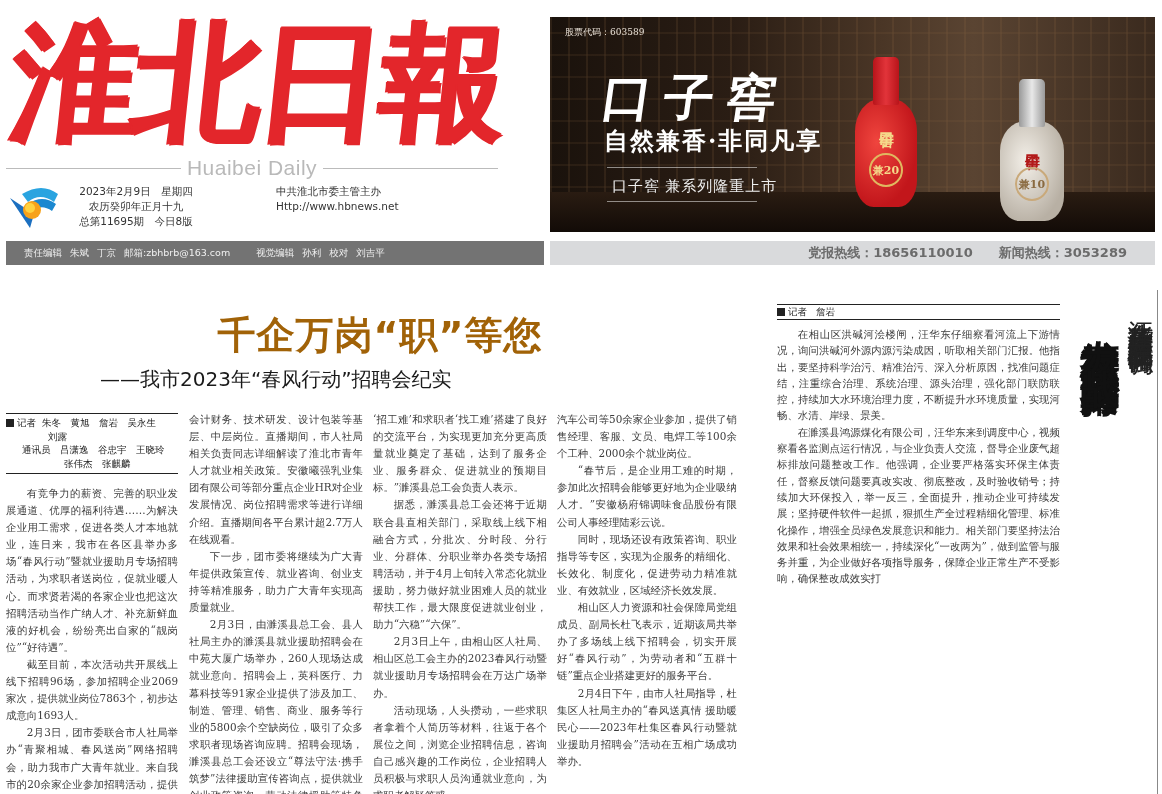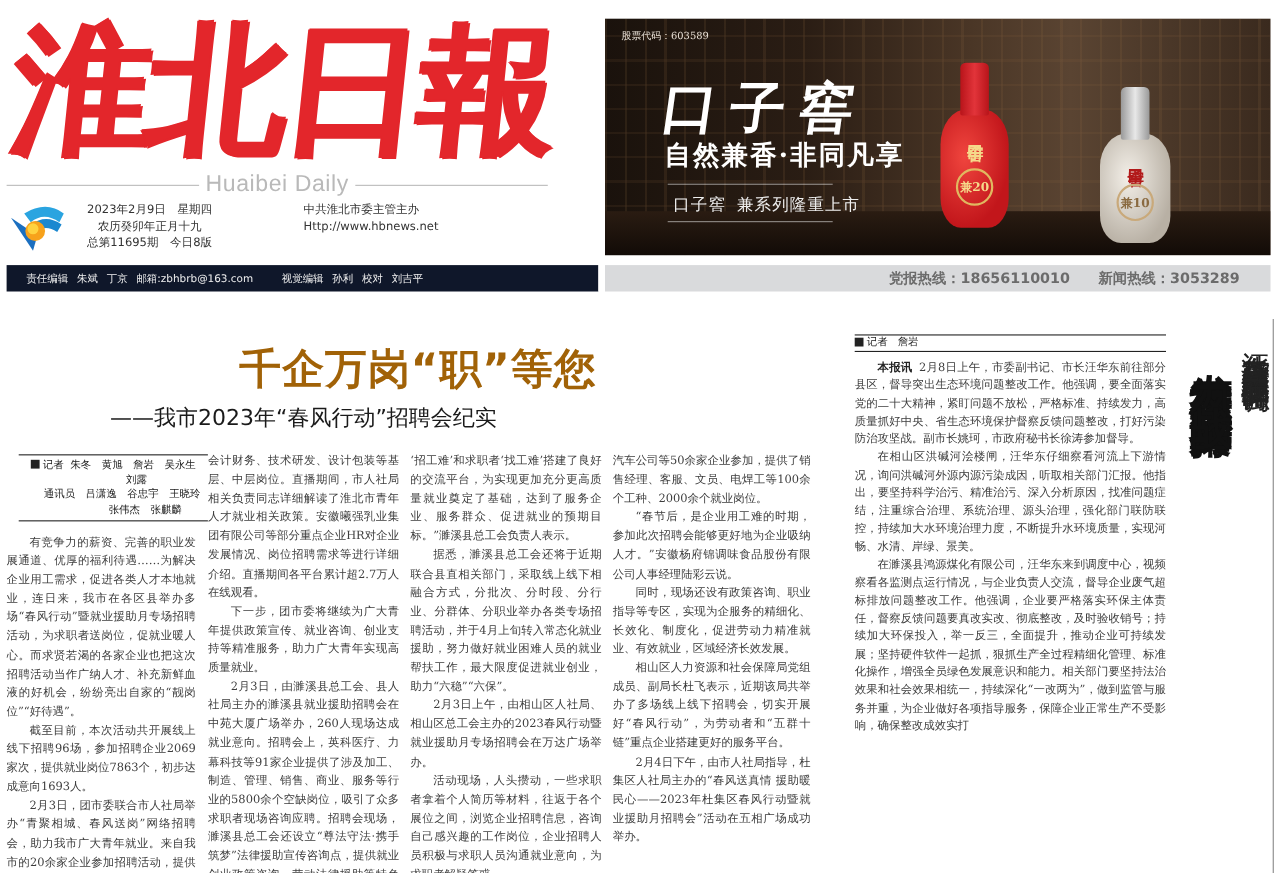--- a/index.html
+++ b/index.html
@@ -29,21 +29,21 @@
     }
     .pub-block {
       position: absolute; left: 276px; top: 184px; width: 260px;
       font-family: "DejaVu Sans", sans-serif; font-size: 10.5px; line-height: 15px; color: #333;
     }
     .pub-block .serif { font-family: "DejaVu Serif", serif; }
 
     
     .editor-bar {
       position: absolute; left: 6px; top: 241px; width: 538px; height: 24px;
-      background: #0f172a; color: #f1f1f1;
+      background: #737373; color: #f1f1f1;
       font-family: "DejaVu Sans", sans-serif; font-size: 9.5px;
       display: flex; align-items: center; padding-left: 18px; gap: 8px;
     }
     .editor-bar .gap { width: 10px; }
     .editor-bar-ext { position: absolute; left: 544px; top: 241px; width: 6px; height: 24px; background: #fff; }
     .hotline-bar {
       position: absolute; left: 550px; top: 241px; width: 605px; height: 24px;
       background: #d9dadc; color: #6b6b6b;
       font-family: "DejaVu Sans", sans-serif; font-weight: bold; font-size: 13px;
       display: flex; align-items: center; justify-content: flex-end; padding-right: 28px; gap: 26px;
@@ -58,21 +58,21 @@
     .ad .lattice { position: absolute; inset: 0; opacity: 0.35;
       background-image:
         repeating-linear-gradient(90deg, rgba(150,110,70,0.45) 0 2px, transparent 2px 18px),
         repeating-linear-gradient(0deg, rgba(150,110,70,0.35) 0 2px, transparent 2px 22px);
     }
     .ad .floor { position: absolute; left: 0; right: 0; bottom: 0; height: 40px; background: linear-gradient(180deg, #2a1c12, #120b07); }
     .ad .stock { position: absolute; left: 15px; top: 9px; color: #e8e0d6; font-size: 9px; font-family: "DejaVu Serif", serif; }
     .ad .brand { position: absolute; left: 52px; top: 48px; color: #fff; font-size: 50px; font-weight: bold; letter-spacing: 12px; font-family: "DejaVu Serif", serif; transform: skewX(-8deg); }
     .ad .slogan { position: absolute; left: 54px; top: 108px; color: #fff; font-size: 24px; font-weight: bold; letter-spacing: 2px; font-family: "DejaVu Serif", serif; }
     .ad .divider { position: absolute; left: 57px; width: 150px; height: 1px; background: rgba(255,255,255,0.5); }
-    .ad .series { position: absolute; left: 62px; top: 160px; color: #eee; font-size: 15px; letter-spacing: 1px; font-family: Liberation Mono, monospace; }
+    .ad .series { position: absolute; left: 62px; top: 160px; color: #eee; font-size: 15px; letter-spacing: 1px; font-family: Liberation Sans, sans-serif; }
     .bottle { position: absolute; border-radius: 40% 40% 30% 30% / 30% 30% 25% 25%; }
     .bottle .neck { position: absolute; left: 50%; transform: translateX(-50%); top: -42px; width: 26px; height: 48px; border-radius: 5px 5px 2px 2px; }
     .bottle .label { position: absolute; left: 50%; top: 22px; transform: translateX(-50%); font-family: "DejaVu Serif", serif; font-weight: bold; writing-mode: vertical-rl; font-size: 15px; letter-spacing: -1px; }
     .bottle .num { position: absolute; left: 50%; bottom: 20px; transform: translateX(-50%); width: 34px; height: 34px; border-radius: 50%; border: 2px solid; font-size: 11px; font-weight: bold; display: flex; align-items: center; justify-content: center; font-family: "DejaVu Serif", serif; }
     .b-red { left: 305px; top: 82px; width: 62px; height: 108px; background: radial-gradient(ellipse at 35% 40%, #f0453e, #c2161b 70%); }
     .b-red .neck { background: linear-gradient(90deg, #b8141a, #e2343a, #b8141a); }
     .b-red .label { color: #f5d98a; }
     .b-red .num { border-color: #e0b860; color: #f5d98a; }
     .b-gold { left: 367px; top: 60px; width: 82px; height: 135px; background: radial-gradient(ellipse at 40% 40%, #ffd95a, #d89a10 75%); }
     .b-gold .neck { background: linear-gradient(90deg, #c88c10, #ffd24a, #c88c10); top: -48px; height: 54px; width: 30px; }
@@ -86,25 +86,24 @@
     
     .headline {
       position: absolute; left: 160px; top: 310px; width: 440px; text-align: center;
       font-family: "DejaVu Sans", sans-serif; font-weight: bold; font-size: 38px; color: #a16207; letter-spacing: 1px;
     }
     .subhead {
       position: absolute; left: 100px; top: 366px; width: 560px; text-align: left;
       font-family: "DejaVu Sans", sans-serif; font-size: 20px; color: #1a1a1a;
     }
     .byline-box {
-      position: absolute; left: 17px; top: 413px; width: 172px;
+      position: absolute; left: 6px; top: 413px; width: 172px;
       border-top: 1.5px solid #222; border-bottom: 1.5px solid #222;
       font-family: "DejaVu Sans", sans-serif; font-size: 9.5px; line-height: 13.5px; color: #222;
       padding: 2px 0 3px 0;
-      text-align: center;
     }
     .byline-box .sq { display: inline-block; width: 8px; height: 8px; background: #222; margin-right: 3px; vertical-align: -1px; }
     .byline-box .line { white-space: nowrap; }
     .byline-box .ind1 { padding-left: 42px; }
     .byline-box .ind2 { padding-left: 16px; }
     .byline-box .ind3 { padding-left: 58px; }
 
     .col {
       position: absolute; font-size: 10.4px; line-height: 17.1px; color: #3c3c3c; text-align: justify;
       font-family: "DejaVu Serif", serif; overflow: hidden;
@@ -241,19 +240,18 @@
   <p>“春节后，是企业用工难的时期，参加此次招聘会能够更好地为企业吸纳人才。”安徽杨府锦调味食品股份有限公司人事经理陆彩云说。</p>
   <p>同时，现场还设有政策咨询、职业指导等专区，实现为企服务的精细化、长效化、制度化，促进劳动力精准就业、有效就业，区域经济长效发展。</p>
   <p>相山区人力资源和社会保障局党组成员、副局长杜飞表示，近期该局共举办了多场线上线下招聘会，切实开展好“春风行动”，为劳动者和“五群十链”重点企业搭建更好的服务平台。</p>
   <p>2月4日下午，由市人社局指导，杜集区人社局主办的“春风送真情 援助暖民心——2023年杜集区春风行动暨就业援助月招聘会”活动在五相广场成功举办。</p>
 </div>
 
 <div class="side-byline">
   <span class="sq"></span><span>记者</span>&nbsp;&nbsp;&nbsp;<span>詹岩</span>
 </div>
 <div class="col side-col">
-  <p><span class="lead">本报讯</span><span>2月8日上午，市委副书记、市长汪华东前往部分县区，督导突出生态环境问题整改工作。他强调，要全面落实党的二十大精神，紧盯问题不放松，严格标准、持续发力，高质量抓好中央、省生态环境保护督察反馈问题整改，打好污染防治攻坚战。副市长姚珂，市政府秘书长徐涛参加督导。</span></p>
   <p>在相山区洪碱河浍楼闸，汪华东仔细察看河流上下游情况，询问洪碱河外源内源污染成因，听取相关部门汇报。他指出，要坚持科学治污、精准治污、深入分析原因，找准问题症结，注重综合治理、系统治理、源头治理，强化部门联防联控，持续加大水环境治理力度，不断提升水环境质量，实现河畅、水清、岸绿、景美。</p>
   <p>在濉溪县鸿源煤化有限公司，汪华东来到调度中心，视频察看各监测点运行情况，与企业负责人交流，督导企业废气超标排放问题整改工作。他强调，企业要严格落实环保主体责任，督察反馈问题要真改实改、彻底整改，及时验收销号；持续加大环保投入，举一反三，全面提升，推动企业可持续发展；坚持硬件软件一起抓，狠抓生产全过程精细化管理、标准化操作，增强全员绿色发展意识和能力。相关部门要坚持法治效果和社会效果相统一，持续深化“一改两为”，做到监管与服务并重，为企业做好各项指导服务，保障企业正常生产不受影响，确保整改成效实打</p>
 </div>
 <div class="vtitle-main">严格标准持续发力　打好污染防治攻坚战</div>
 <div class="vtitle-sub">汪华东在督导突出生态环境问题整改工作时强调</div>
 <div class="right-rule"></div>
 
 </body></html>

